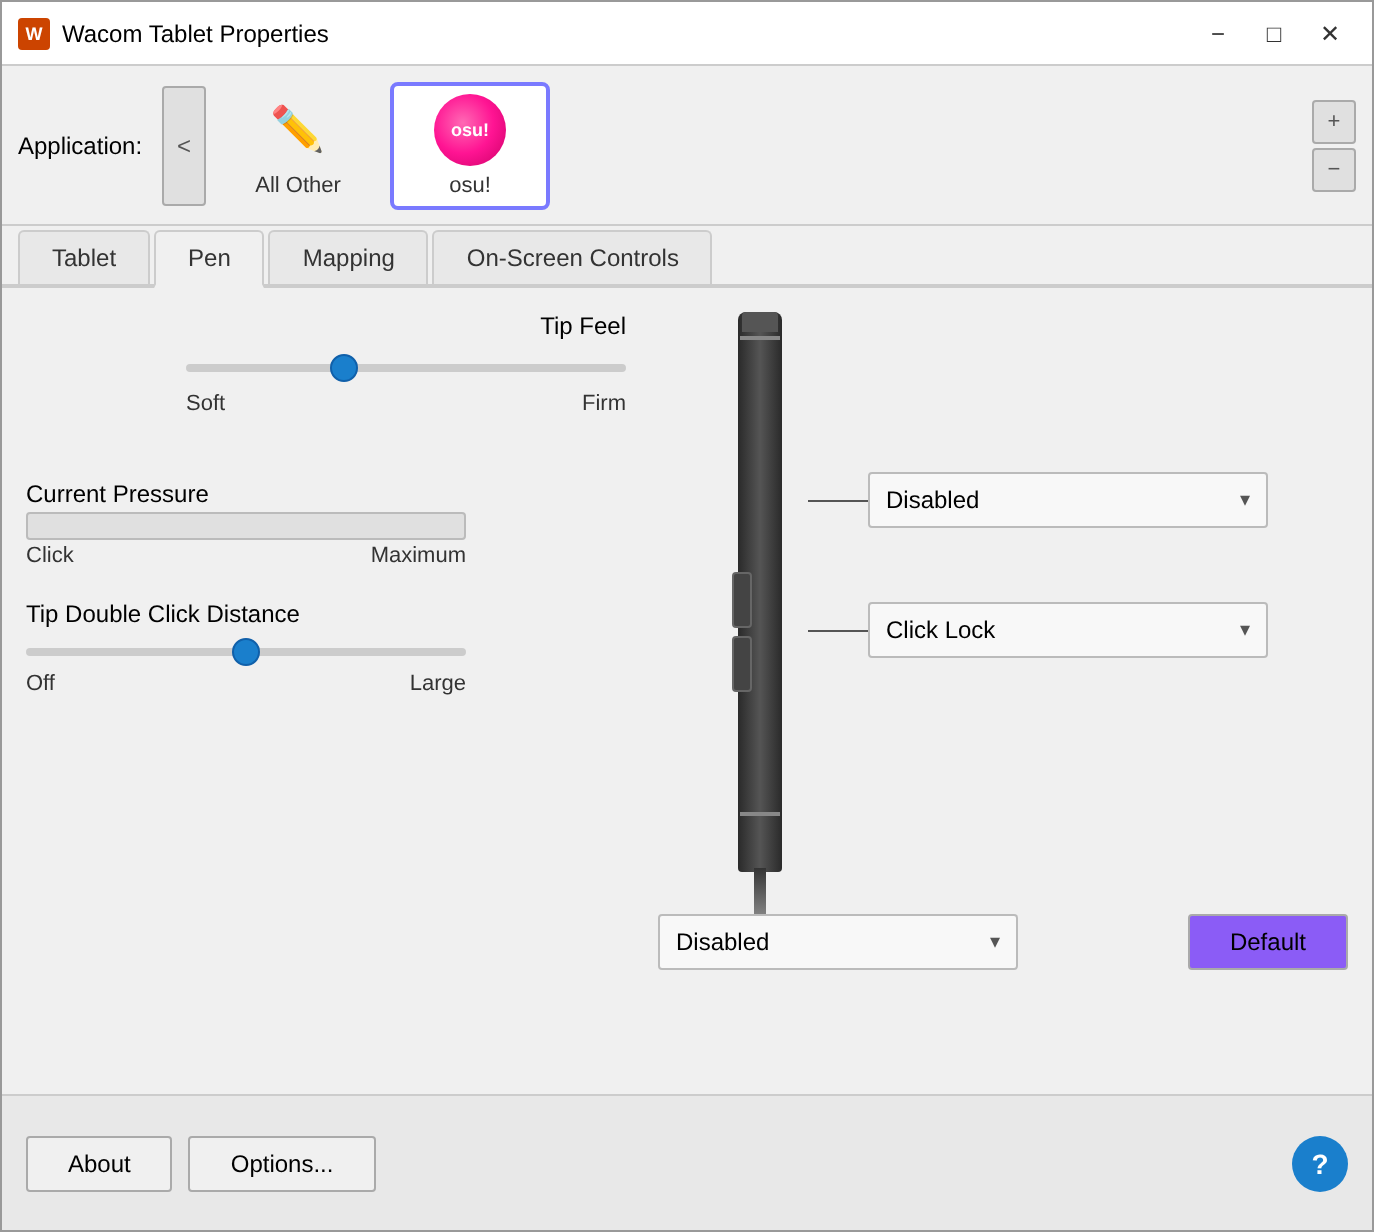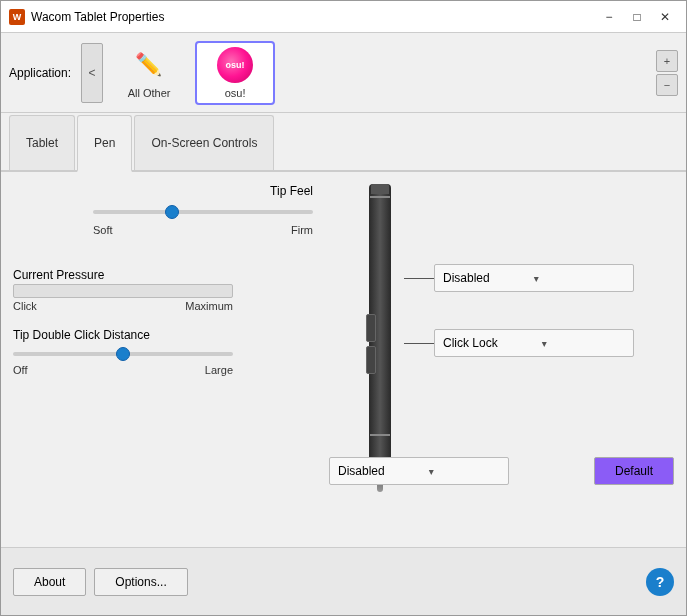--- a/index.html
+++ b/index.html
@@ -157,21 +157,21 @@
 
     
     .tabs-row {
       display: flex;
       align-items: flex-end;
       padding: 0 8px;
       border-bottom: 2px solid #ccc;
       background: #f0f0f0;
     }
     .tab {
-      padding: 20px 16px;
+      padding: 6px 16px;
       border: 1px solid #ccc;
       border-bottom: none;
       background: #e8e8e8;
       cursor: pointer;
       font-size: 12px;
       margin-right: 2px;
       border-radius: 3px 3px 0 0;
       color: #333;
     }
     .tab.active {
@@ -346,24 +346,24 @@
       background: #888;
     }
     .dropdown {
       width: 200px;
       height: 28px;
       background: #f8f8f8;
       border: 1px solid #bbb;
       border-radius: 2px;
       display: flex;
       align-items: center;
+      justify-content: space-between;
       padding: 0 8px;
       cursor: pointer;
       font-size: 12px;
-      gap: 44px;
     }
     .dropdown-arrow {
       font-size: 10px;
       color: #555;
     }
 
     
     .footer {
       height: 68px;
       background: #e8e8e8;
@@ -441,20 +441,21 @@
 
     <div class="nav-right-btns">
       <button class="small-nav-btn">+</button>
       <button class="small-nav-btn">−</button>
     </div>
   </div>
 
   <div class="tabs-row">
     <div class="tab">Tablet</div>
     <div class="tab active">Pen</div>
+    <div class="tab">Mapping</div>
     <div class="tab">On-Screen Controls</div>
   </div>
 
   <div class="main-content">
 
     <div class="left-panel">
 
       <div class="slider-container">
         <div class="section-label">Tip Feel</div>
         <div class="slider-track">

